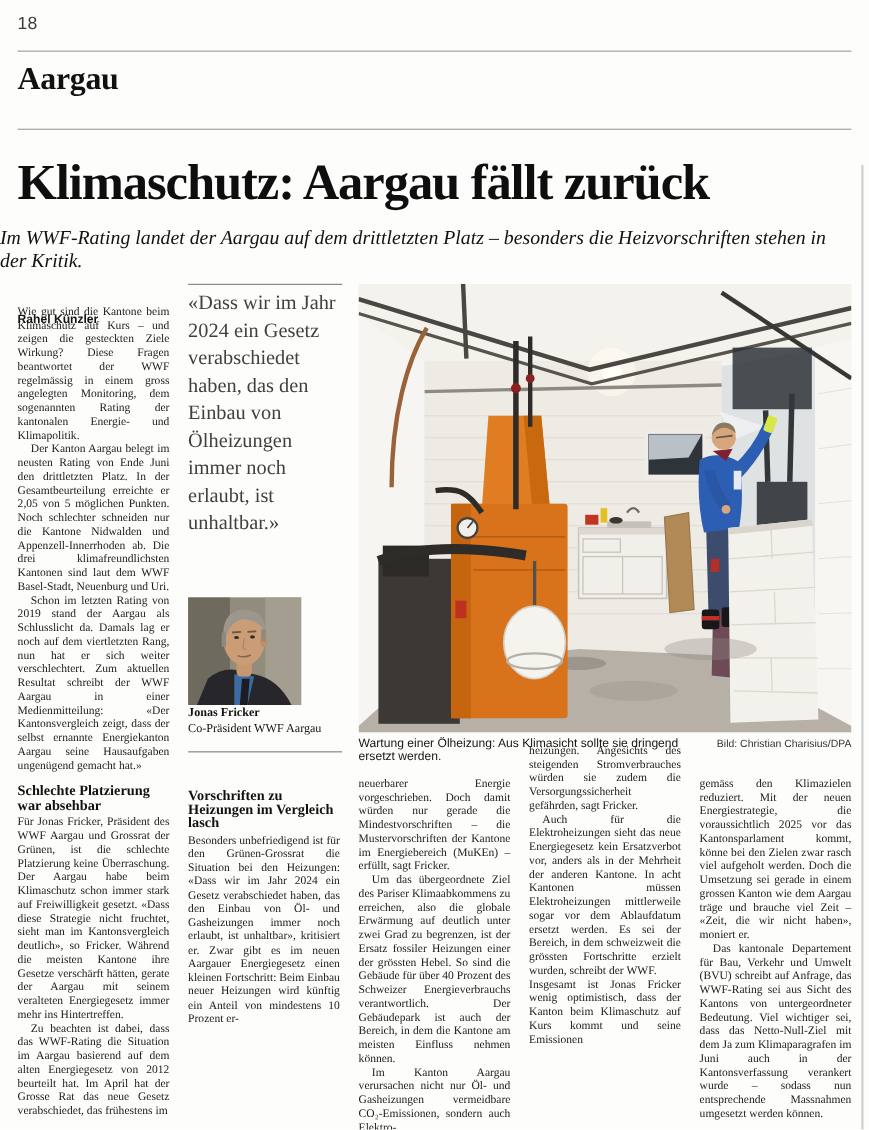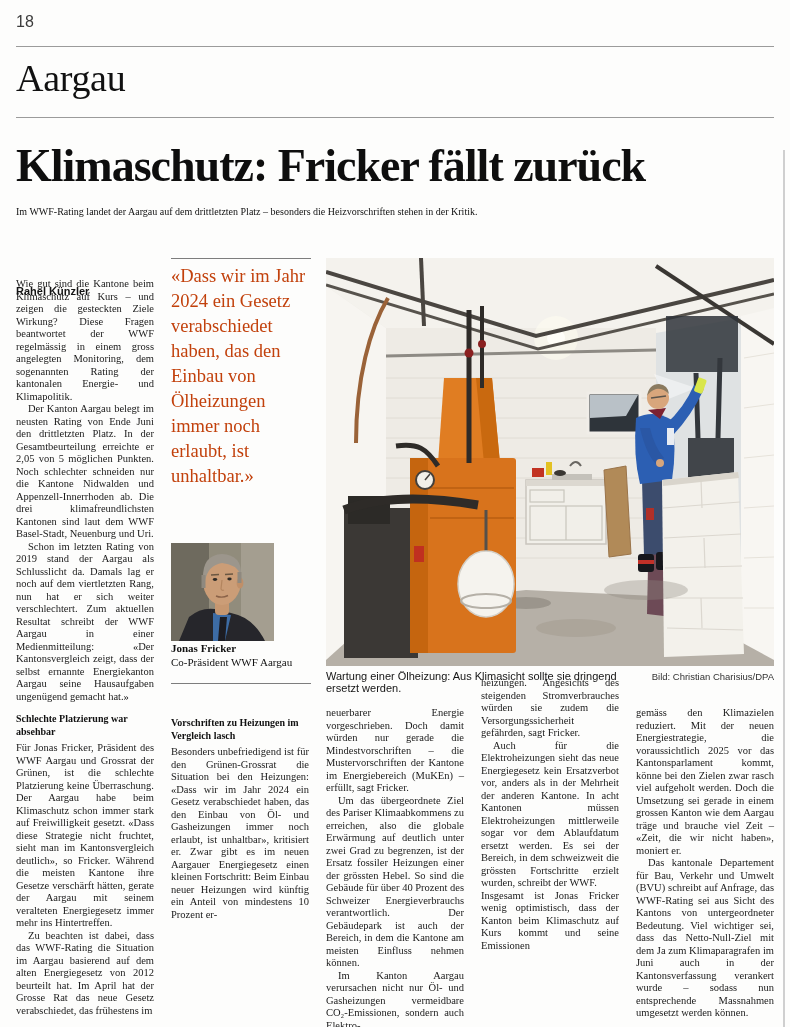--- a/index.html
+++ b/index.html
@@ -5,36 +5,36 @@
   html,body{margin:0;padding:0;background:#ffffff;}
   .page{
     position:relative;width:790px;height:1027px;background:#fdfdfc;
     font-family:"Liberation Serif","DejaVu Serif",serif;color:#1a1a1a;
     overflow:hidden;
   }
   .abs{position:absolute;}
   .pagenum{left:16px;top:13px;font-family:"Liberation Sans",sans-serif;font-size:16px;color:#3c3c3c;}
   .rule{height:1px;background:#9b9b9b;}
   .rule-top{left:16px;top:46px;width:758px;}
-  .section{left:16px;top:56px;font-size:38px;font-weight:normal;letter-spacing:-0.3px;color:#111;}
+  .section{left:16px;top:56px;font-size:29px;font-weight:bold;letter-spacing:-0.3px;color:#111;}
   .rule-section{left:16px;top:117px;width:758px;}
   .headline{left:16px;top:141px;width:752px;font-size:46px;line-height:50px;font-weight:bold;letter-spacing:-1px;color:#0e0e0e;margin:0;}
-  .subheadline{left:16px;top:206px;width:752px;font-size:10px;color:#111;}
+  .subheadline{left:0;top:206px;width:752px;font-size:18px;color:#111;font-style:italic;}
   .byline{left:16px;top:249px;font-family:"Liberation Sans",sans-serif;font-size:11px;font-weight:bold;color:#141414;margin-top:36px;}
   .col{width:138px;font-size:10.5px;line-height:12.5px;text-align:justify;}
   .col p{margin:0;}
   .col p.ind{text-indent:12px;}
-  .col h3{font-size:10px;line-height:12.5px;font-weight:bold;margin:10px 0 4px 0;text-align:left;color:#111;}
+  .col h3{font-size:13px;line-height:12.5px;font-weight:bold;margin:10px 0 4px 0;text-align:left;color:#111;}
   .col1{left:16px;top:278px;}
   .col2-text{left:171px;top:707px;}
   .col3{left:326px;top:707px;}
   .col4{left:481px;top:677px;}
   .col5{left:636px;top:707px;}
   .qrule{left:171px;top:258px;width:140px;height:1px;background:#7d7d7d;}
-  .quote{left:171px;top:264px;width:144px;font-size:18.5px;line-height:25px;color:#c2410c;}
+  .quote{left:171px;top:264px;width:144px;font-size:18.5px;line-height:25px;color:#404040;}
   .portrait{left:171px;top:543px;width:103px;height:98px;}
   .portrait svg{display:block;}
   .author-name{left:171px;top:642px;font-size:11px;font-weight:bold;color:#111;}
   .author-role{left:171px;top:656px;font-size:11px;color:#111;}
   .rule-author{left:171px;top:683px;width:140px;height:1px;background:#7d7d7d;}
   .mainphoto{left:326px;top:258px;width:448px;height:408px;}
   .mainphoto svg{display:block;}
   .caption-row{left:326px;top:670px;width:448px;display:flex;justify-content:space-between;align-items:baseline;font-family:"Liberation Sans",sans-serif;}
   .caption{font-size:11px;color:#141414;}
   .credit{font-size:9.5px;color:#333;white-space:nowrap;margin-left:10px;}
@@ -43,21 +43,21 @@
 </head>
 <body>
 
 <div class="page">
 
   <div class="abs pagenum">18</div>
   <div class="abs rule rule-top"></div>
   <div class="abs section">Aargau</div>
   <div class="abs rule rule-section"></div>
 
-  <h1 class="abs headline">Klimaschutz: Fricker fällt zurück</h1>
+  <h1 class="abs headline">Klimaschutz: Aargau fällt zurück</h1>
   <div class="abs subheadline">Im WWF-Rating landet der Aargau auf dem drittletzten Platz – besonders die Heizvorschriften stehen in der Kritik.</div>
   <div class="abs byline">Rahel Künzler</div>
 
   <div class="abs col col1">
     <p>Wie gut sind die Kantone beim Klimaschutz auf Kurs – und zeigen die gesteckten Ziele Wirkung? Diese Fragen beantwortet der WWF regelmässig in einem gross angelegten Monitoring, dem sogenannten Rating der kantonalen Energie- und Klimapolitik.</p>
     <p class="ind">Der Kanton Aargau belegt im neusten Rating von Ende Juni den drittletzten Platz. In der Gesamtbeurteilung erreichte er 2,05 von 5 möglichen Punkten. Noch schlechter schneiden nur die Kantone Nidwalden und Appenzell-Innerrhoden ab. Die drei klimafreundlichsten Kantonen sind laut dem WWF Basel-Stadt, Neuenburg und Uri.</p>
     <p class="ind">Schon im letzten Rating von 2019 stand der Aargau als Schlusslicht da. Damals lag er noch auf dem viertletzten Rang, nun hat er sich weiter verschlechtert. Zum aktuellen Resultat schreibt der WWF Aargau in einer Medienmitteilung: «Der Kantonsvergleich zeigt, dass der selbst ernannte Energiekanton Aargau seine Hausaufgaben ungenügend gemacht hat.»</p>
     <h3>Schlechte Platzierung war absehbar</h3>
     <p>Für Jonas Fricker, Präsident des WWF Aargau und Grossrat der Grünen, ist die schlechte Platzierung keine Überraschung. Der Aargau habe beim Klimaschutz schon immer stark auf Freiwilligkeit gesetzt. «Dass diese Strategie nicht fruchtet, sieht man im Kantonsvergleich deutlich», so Fricker. Während die meisten Kantone ihre Gesetze verschärft hätten, gerate der Aargau mit seinem veralteten Energiegesetz immer mehr ins Hintertreffen.</p>
     <p class="ind">Zu beachten ist dabei, dass das WWF-Rating die Situation im Aargau basierend auf dem alten Energiegesetz von 2012 beurteilt hat. Im April hat der Grosse Rat das neue Gesetz verabschiedet, das frühestens im</p>

